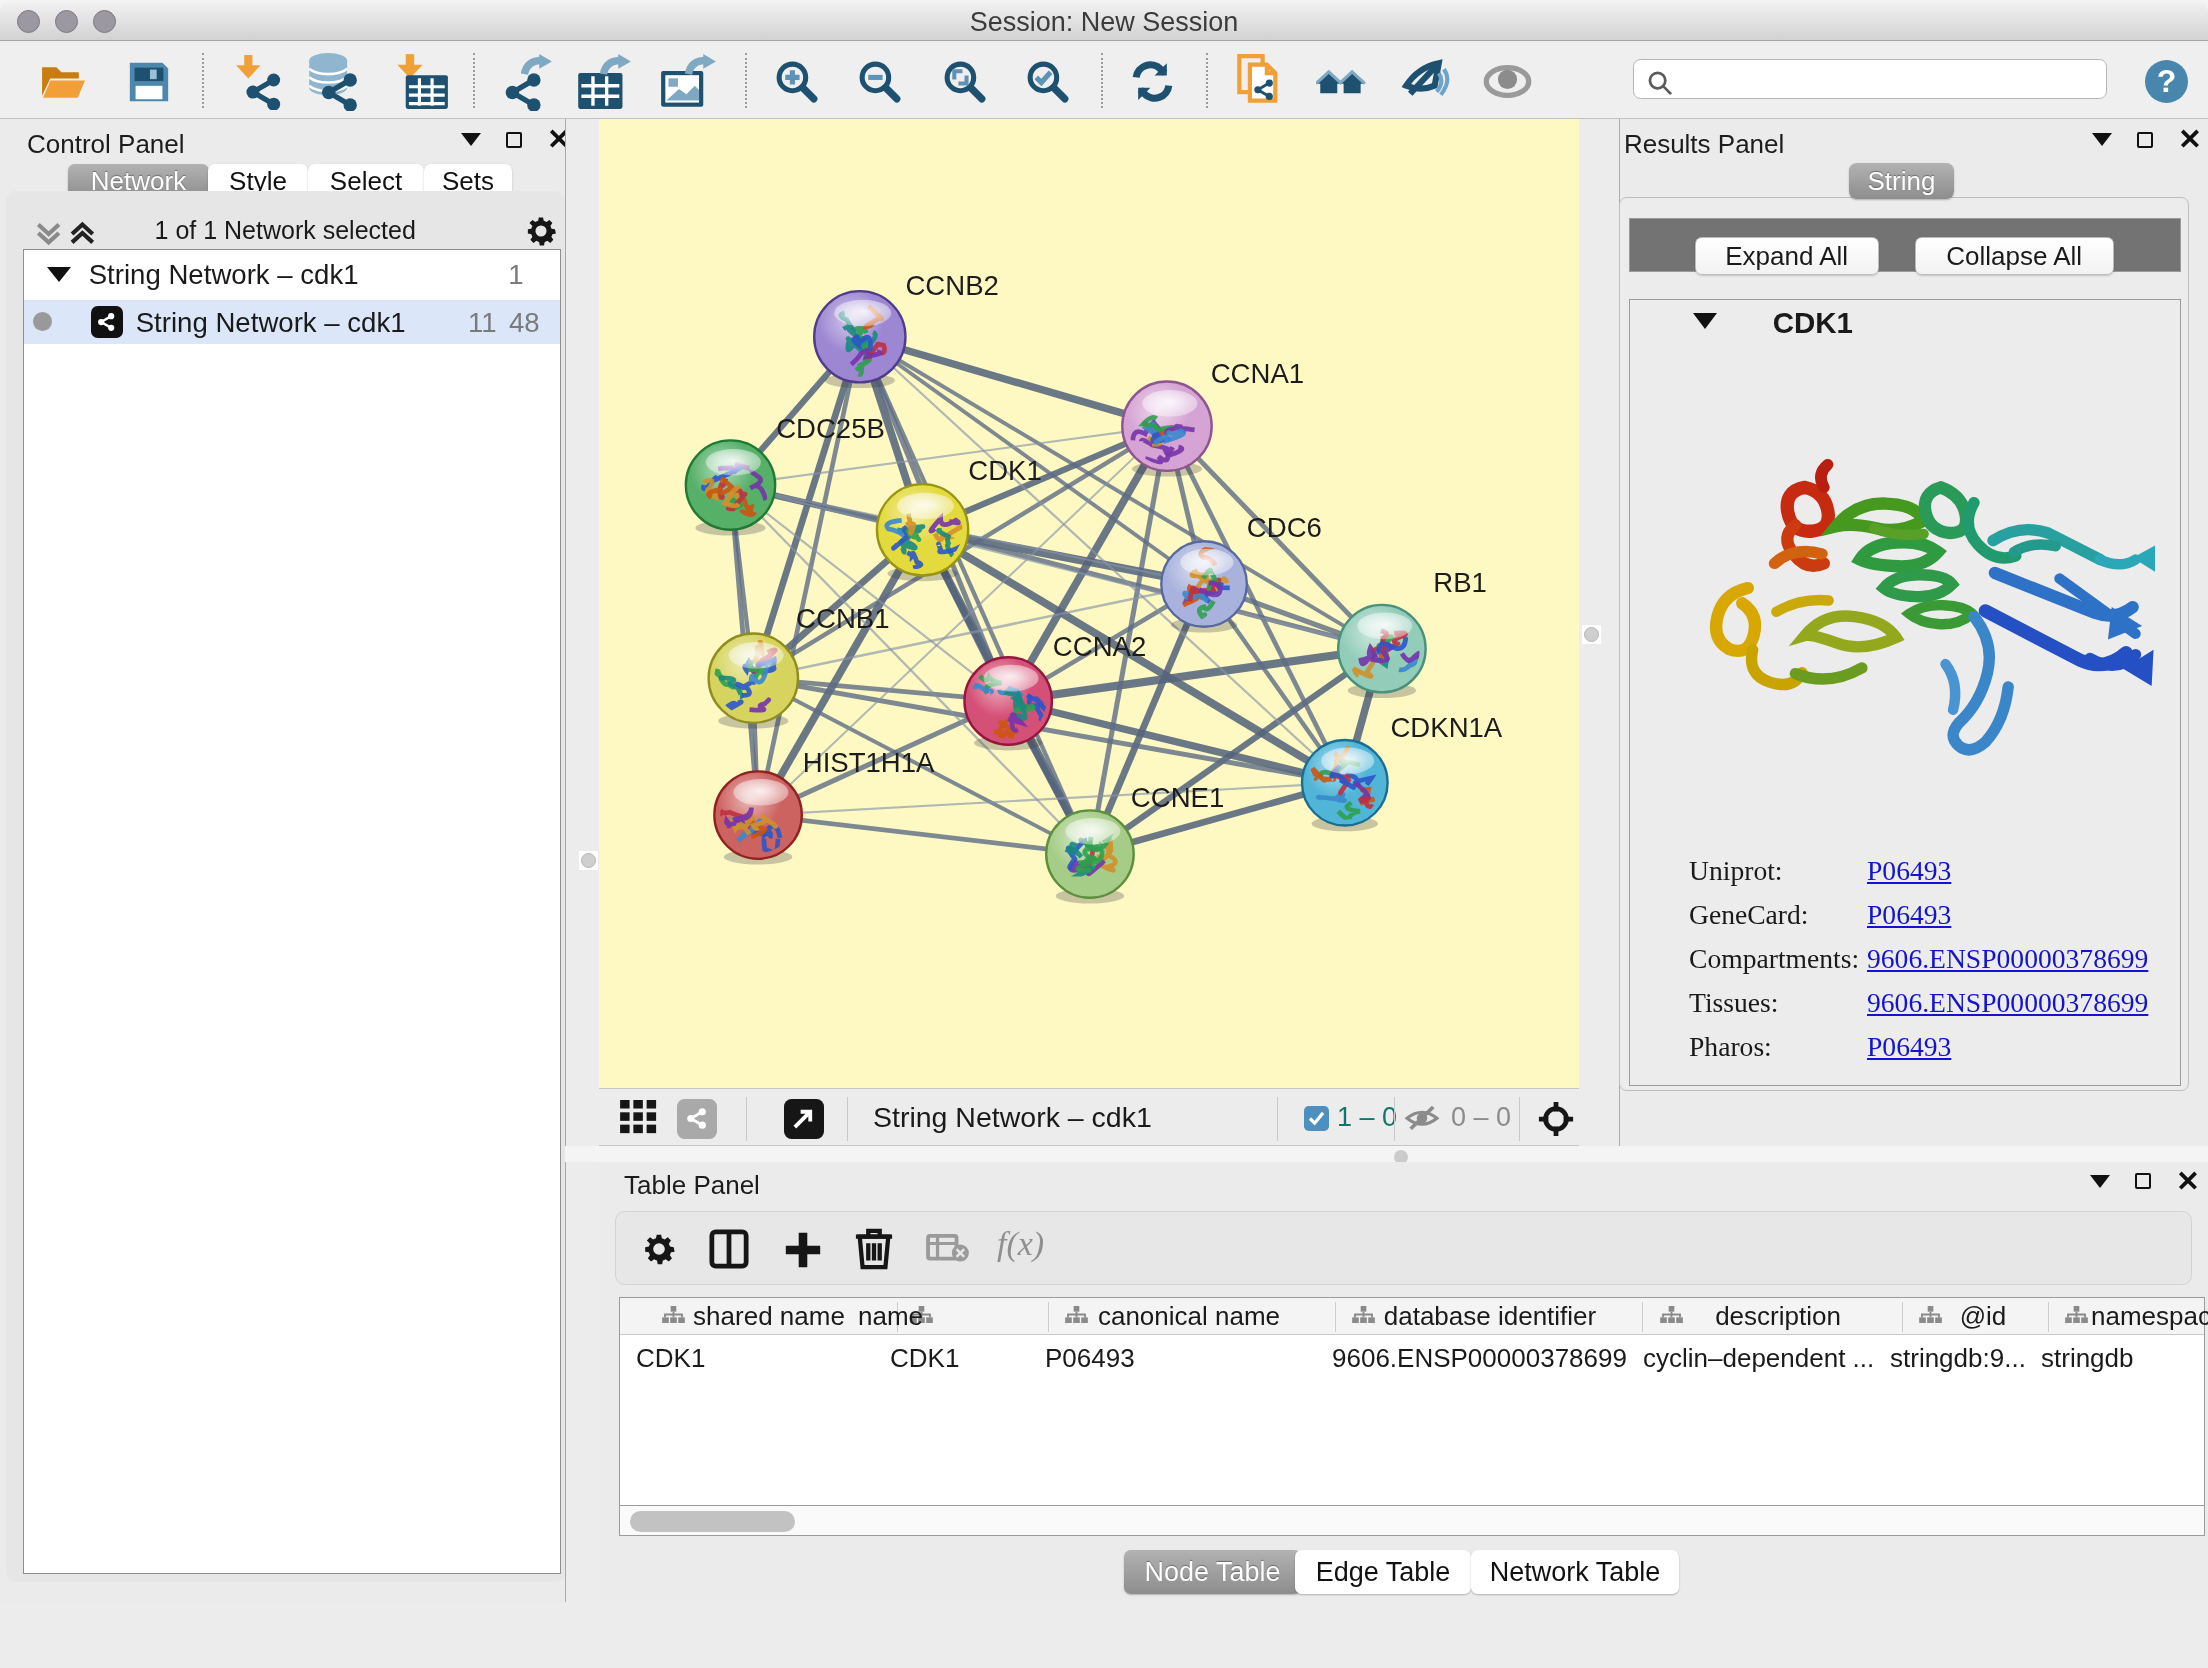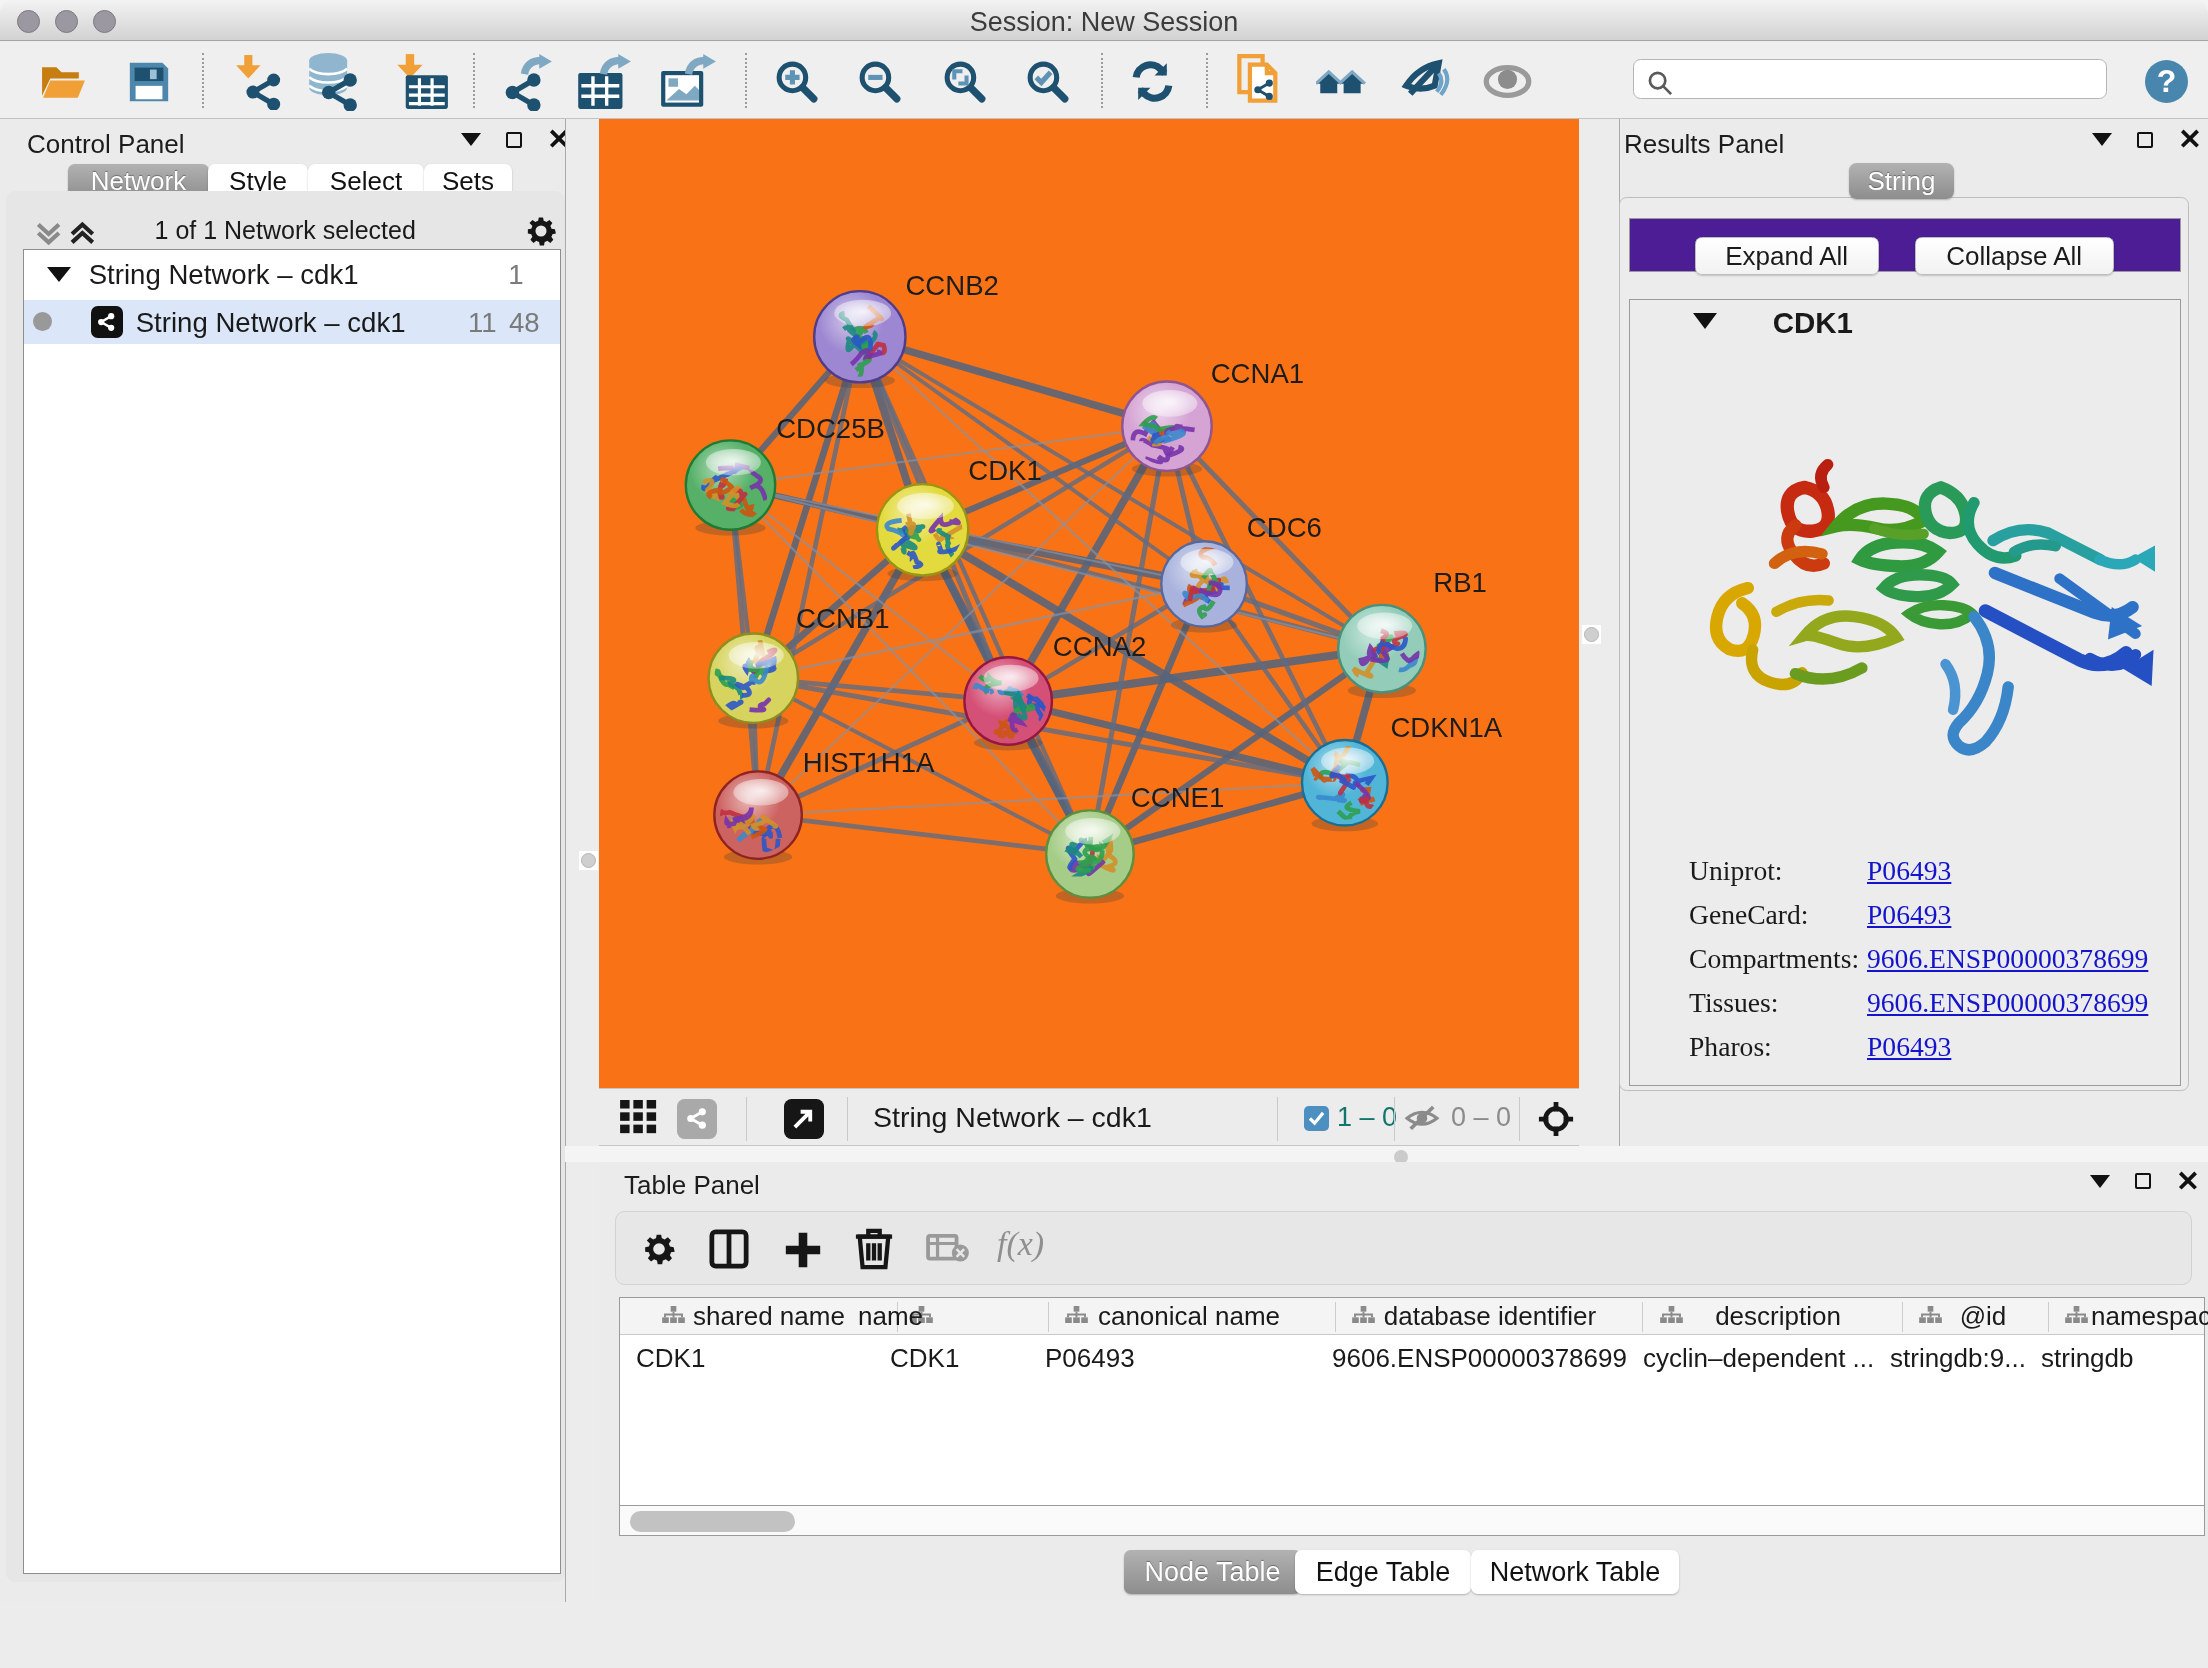--- a/index.html
+++ b/index.html
@@ -237,21 +237,21 @@
       </div>
     </div>
   </div>
 </div>
 
 <div style="position:absolute;left:565px;top:119px;width:34px;height:1483px;background:#ececec;border-left:1.9px solid #a9a9a9">
   <div style="position:absolute;left:13.3px;top:732px;width:19px;height:19px;background:#fff"></div>
   <div style="position:absolute;left:15px;top:734px;width:15px;height:15px;border-radius:50%;background:#cfcfcf;border:1px solid #b5b5b5"></div>
 </div>
 
-<div style="position:absolute;left:599px;top:119px;width:980px;height:969px;background:#f97316">
+<div style="position:absolute;left:599px;top:119px;width:980px;height:969px;background:#fef9c3">
 <svg width="980" height="969" viewBox="0 0 1030 1019" style="position:absolute;left:0;top:0">
         <defs>
           <radialGradient id="g0" cx="0.40" cy="0.32" r="0.80">
             <stop offset="0" stop-color="#d2c9ea"></stop>
             <stop offset="0.45" stop-color="#9d87d2"></stop>
             <stop offset="0.88" stop-color="#9d87d2"></stop>
             <stop offset="1" stop-color="#4f3d8c"></stop>
           </radialGradient>
           <clipPath id="c0">
             <circle cx="274" cy="229" r="42"></circle>
@@ -652,21 +652,21 @@
 
 <div style="position:absolute;left:1622px;top:119px;width:587px;height:1034px;background:#ebebeb">
   <div class="panel-title" style="position:absolute;left:1.9px;top:9.5px">Results Panel</div>
   <div class="wbtns" style="left:470px;top:11.4px">
         <div class="tri"></div>
         <div class="sq"></div>
         <div class="cross">✕</div>
       </div>
   <div style="position:absolute;left:-2.9px;top:78px;width:570px;height:894px;background:#ececec;border:1px solid #bdbdbd;border-radius:7.6px"></div>
   <div class="tab sel" style="left:227px;top:44px;width:105px;height:36px;border-radius:7.6px">String</div>
-  <div style="position:absolute;left:6.7px;top:99px;width:552px;height:54px;background:#4c1d95;border:1.9px solid #9a9a9a">
+  <div style="position:absolute;left:6.7px;top:99px;width:552px;height:54px;background:#737373;border:1.9px solid #9a9a9a">
     <div class="btn" style="left:65px;top:18px;width:184px;height:38px">Expand All</div>
     <div class="btn" style="left:285px;top:18px;width:199px;height:38px">Collapse All</div>
   </div>
   <div style="position:absolute;left:6.7px;top:180px;width:552px;height:787px;background:#ececec;border:1.9px solid #9a9a9a">
     <div style="position:absolute;left:63px;top:13.3px;width:0;height:0;border-left:12.4px solid transparent;border-right:12.4px solid transparent;border-top:16px solid #111"></div>
     <div style="position:absolute;left:143px;top:5.7px;font-size:29.5px;font-weight:bold">CDK1</div>
   </div>
   <svg style="position:absolute;left:38px;top:319px" width="495" height="323" viewBox="0 0 520 340">
 <g fill="none" stroke-linecap="round">
 <path d="M152 52q-22 4-18 26t26 20q20-2 16-22t-24-24" stroke="#c62b12" stroke-width="14"></path>

